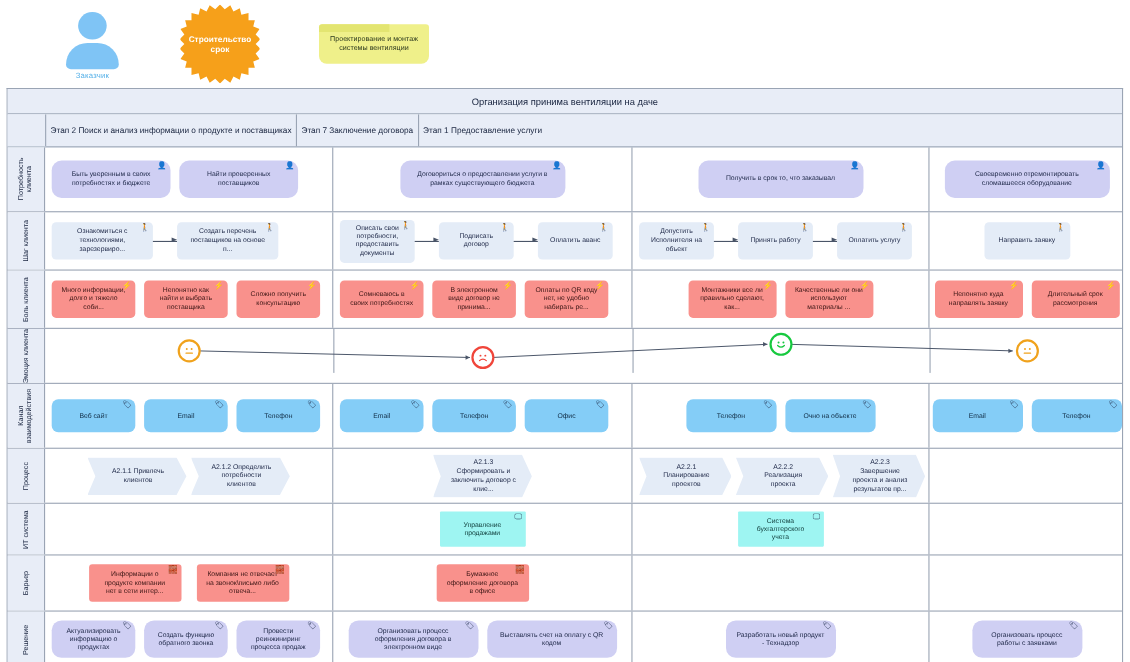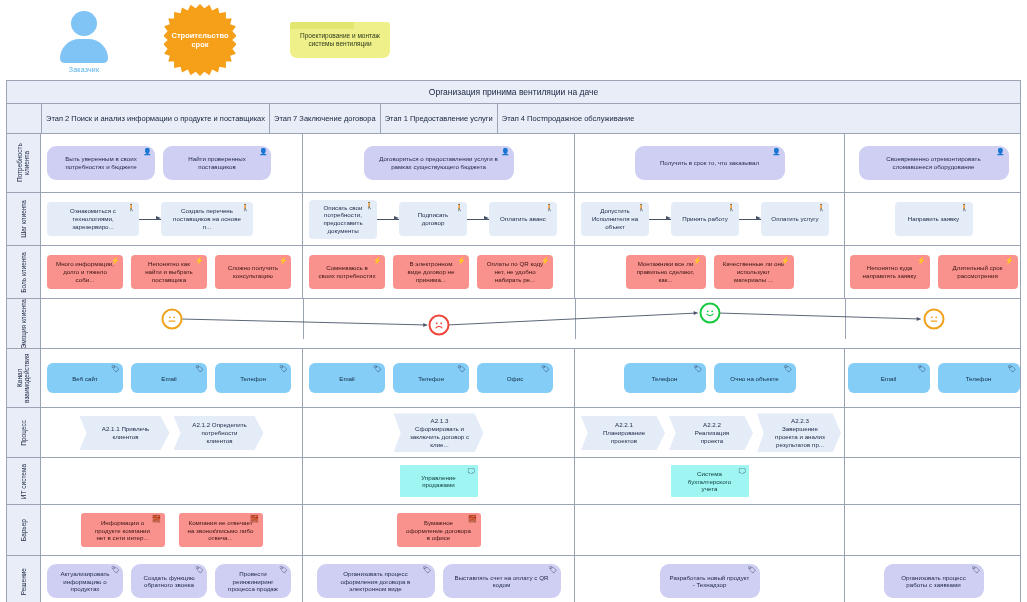--- a/index.html
+++ b/index.html
@@ -226,21 +226,20 @@
 
 <div class="map">
 
   <div class="title-bar">Организация принима вентиляции на даче</div>
 
   <div class="stage-bar">
     <div class="rowlabel-spacer"></div>
     <div class="stage-cell">Этап 2 Поиск и анализ информации о продукте и поставщиках</div>
     <div class="stage-cell">Этап 7 Заключение договора</div>
     <div class="stage-cell">Этап 1 Предоставление услуги</div>
-    <div class="stage-cell">Этап 4 Постпродажное обслуживание</div>
   </div>
 
   <div id="rows-host">
       <div class="row" style="min-height: 48px;">
         <div class="rowlabel">
           <span>Потребность клиента</span>
         </div>
         <div class="stagecol" style="width: 262px; flex: 0 0 262px;">
           <div class="cards">
             <div class="card need" style="width: 108px; flex: 0 0 108px;">

